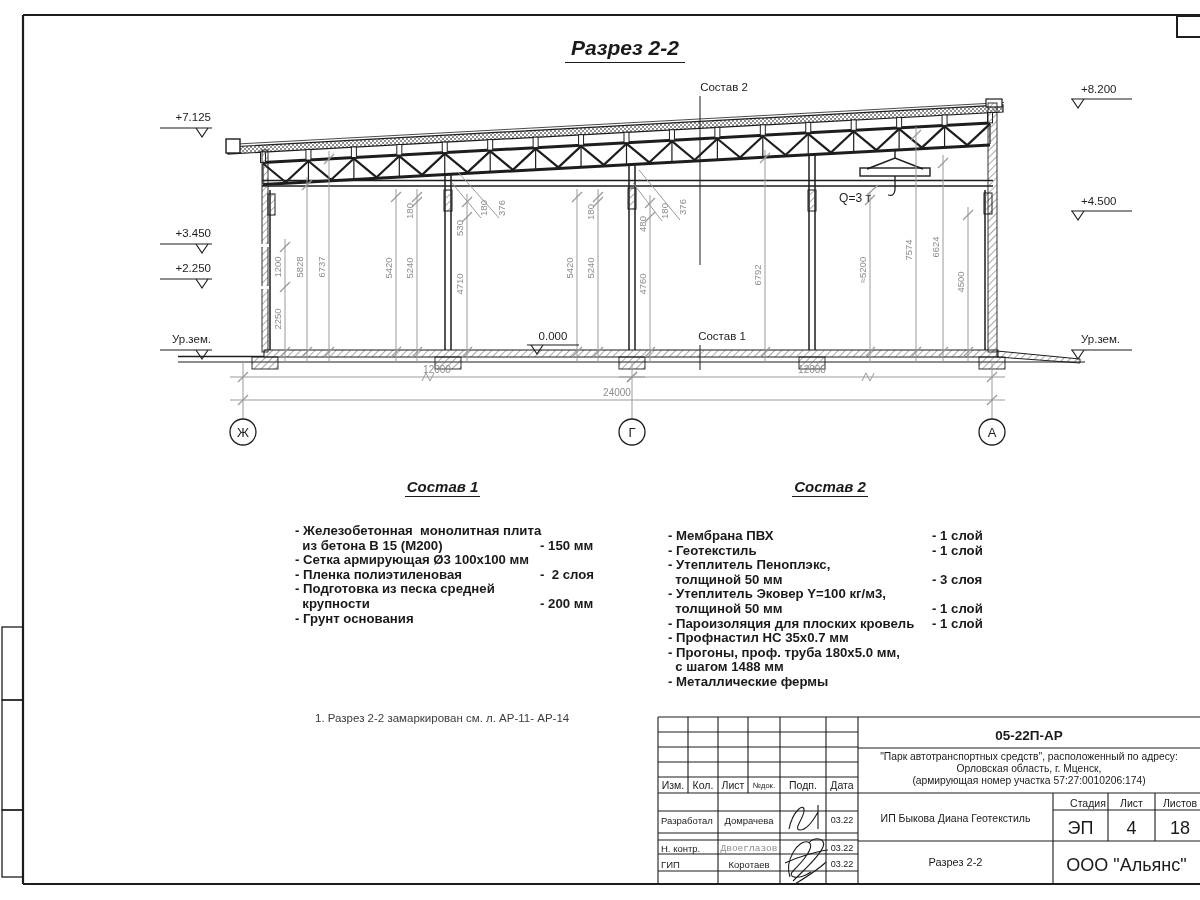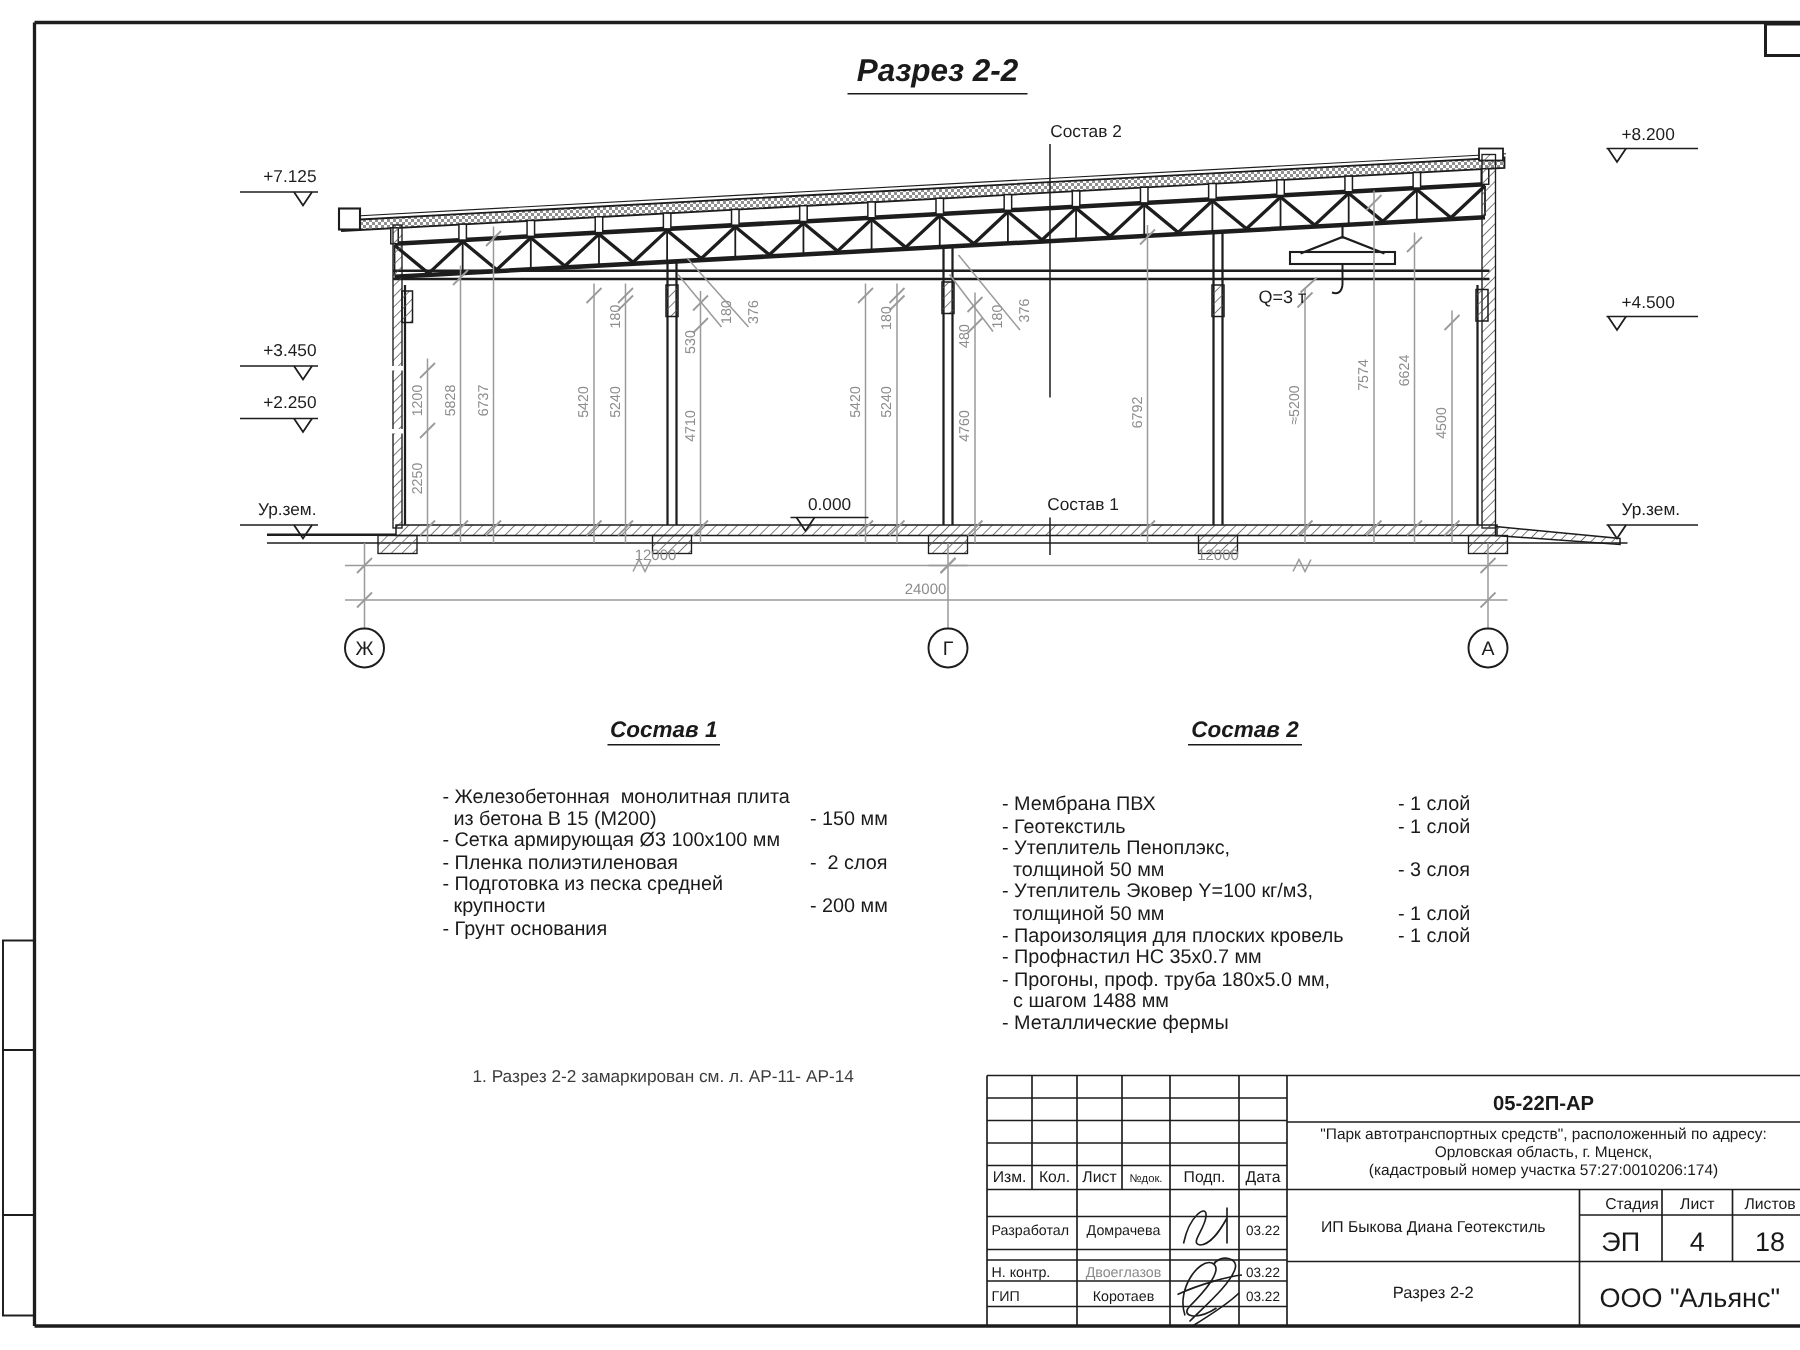--- a/index.html
+++ b/index.html
@@ -5,29 +5,29 @@
   html,body{margin:0;padding:0;background:#e8e8e8;}
   #page{position:relative;width:1200px;height:900px;background:#ffffff;overflow:hidden;
         font-family:"Liberation Sans",sans-serif;color:#1a1a1a;}
   svg text{font-family:"Liberation Sans",sans-serif;}
   .abs{position:absolute;}
   .title{font-size:21px;font-style:italic;font-weight:bold;text-align:center;}
   .title .ul{display:inline-block;border-bottom:1.5px solid #1a1a1a;padding:0 6px 2px 6px;}
   .comp-head{font-size:15px;font-style:italic;font-weight:bold;text-align:center;}
   .comp-head .ul{display:inline-block;border-bottom:1.2px solid #1a1a1a;padding:0 2px 1px 2px;}
   .comp-list{font-size:13.2px;line-height:14.6px;white-space:pre;}
-  .comp-row{position:relative;height:14.6px;}
+  .comp-row{position:relative;height:14.6px;font-weight:bold;}
   .comp-val{position:absolute;top:0;}
   .note{font-size:11.5px;color:#3c3c3c;}
   .tb{font-size:10px;}
   .tb-cell{position:absolute;text-align:center;}
   .tb-doc{font-size:13.5px;}
   .tb-proj{font-size:10.3px;line-height:11.8px;text-align:center;}
   .tb-big{font-size:18px;}
-  .gray{color:#8a8a8a;}
+  .gray{color:#8a8a8a;font-family:Liberation Mono, monospace;}
 </style>
 </head>
 <body>
 
 <div id="page">
 
   <svg id="dwg" width="1200" height="900" viewBox="0 0 1200 900">
     <defs>
       <pattern id="h45" patternUnits="userSpaceOnUse" width="5" height="5" patternTransform="rotate(45)">
         <line x1="0" y1="0" x2="0" y2="5" stroke="#555" stroke-width="1"></line>
@@ -339,21 +339,21 @@
 
   
   <div class="abs note" style="left:315px;top:712px;">1. Разрез 2-2 замаркирован см. л. АР-11- АР-14</div>
 
   
   <div class="tb">
     <div class="tb-cell tb-doc" style="left:858px;top:728px;width:342px;font-weight:bold;">05-22П-АР</div>
     <div class="tb-cell tb-proj" style="left:860px;top:751px;width:338px;">
       <div>"Парк автотранспортных средств",  расположенный по адресу:</div>
       <div>Орловская область, г. Мценск,</div>
-      <div>(кадастровый номер участка 57:27:0010206:174)</div>
+      <div>(армирующая номер участка 57:27:0010206:174)</div>
     </div>
     <div id="tb-header-cols"></div>
     <div id="tb-staff"></div>
     <div class="tb-cell" style="left:858px;top:812px;width:195px;font-size:10.5px;">ИП Быкова Диана Геотекстиль</div>
     <div class="tb-cell" style="left:1053px;top:797px;width:70px;font-size:10.5px;">Стадия</div>
     <div class="tb-cell" style="left:1108px;top:797px;width:47px;font-size:10.5px;">Лист</div>
     <div class="tb-cell" style="left:1155px;top:797px;width:50px;font-size:10.5px;">Листов</div>
     <div class="tb-cell tb-big" style="left:1053px;top:818px;width:55px;">ЭП</div>
     <div class="tb-cell tb-big" style="left:1108px;top:818px;width:47px;">4</div>
     <div class="tb-cell tb-big" style="left:1155px;top:818px;width:50px;">18</div>

